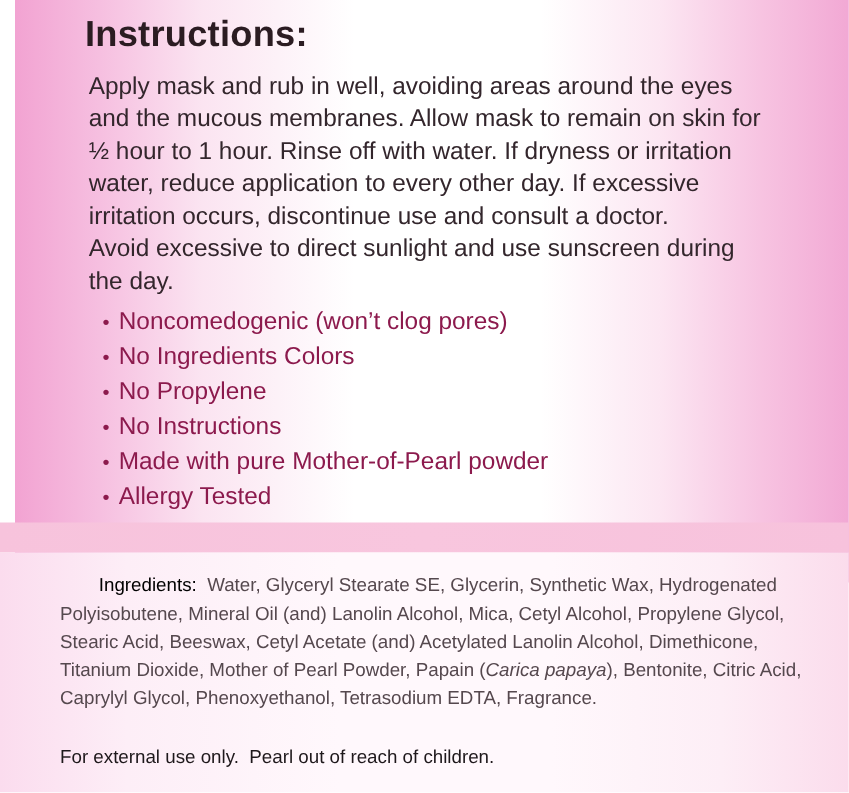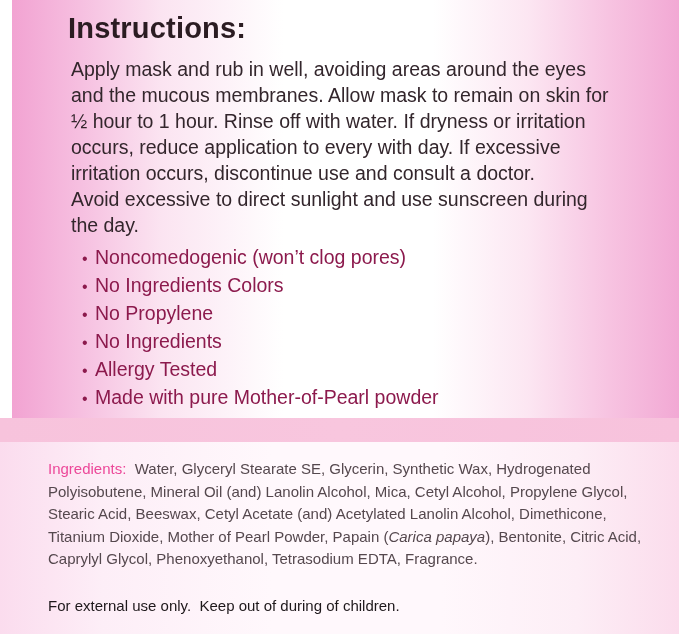--- a/index.html
+++ b/index.html
@@ -33,50 +33,50 @@
     .features {
       position: absolute; left: 70px; top: 244px; margin: 0; padding: 0;
       list-style: none; font-size: 19.5px; line-height: 26px; color: #8c1a4d;
     }
     .features li { white-space: nowrap; }
     .features .dot { display: inline-block; width: 13px; font-size: 16px; }
     .ingredients {
       position: absolute; left: 48px; top: 458px; width: 600px; margin: 0;
       font-size: 15px; line-height: 22.5px; color: #55484e;
     }
-    .ingredients .label { color: #ec4899; }
+    .ingredients .label { color: #000000; margin-left: 31px; }
     .warning {
       position: absolute; left: 48px; top: 596px; margin: 0;
       font-size: 15px; line-height: 20px; color: #1e181b;
     }
   </style>
 </head>
 <body>
 
 <div class="top">
   <h1 class="heading">Instructions:</h1>
   <p class="instructions">
     <span>Apply mask and rub in well, avoiding areas around the eyes</span><br>
     <span>and the mucous membranes. Allow mask to remain on skin for</span><br>
     <span>½ hour to 1 hour. Rinse off with water. If dryness or irritation</span><br>
-    <span>occurs, reduce application to every with day. If excessive</span><br>
+    <span>water, reduce application to every other day. If excessive</span><br>
     <span>irritation occurs, discontinue use and consult a doctor.</span><br>
     <span>Avoid excessive to direct sunlight and use sunscreen during</span><br>
     <span>the day.</span>
   </p>
   <ul class="features">
     <li><span class="dot">•</span><span>Noncomedogenic (won’t clog pores)</span></li>
     <li><span class="dot">•</span><span>No Ingredients Colors</span></li>
     <li><span class="dot">•</span><span>No Propylene</span></li>
-    <li><span class="dot">•</span><span>No Ingredients</span></li>
+    <li><span class="dot">•</span><span>No Instructions</span></li>
+    <li><span class="dot">•</span><span>Made with pure Mother-of-Pearl powder</span></li>
     <li><span class="dot">•</span><span>Allergy Tested</span></li>
-    <li><span class="dot">•</span><span>Made with pure Mother-of-Pearl powder</span></li>
   </ul>
 </div>
 
 <div class="band"></div>
 
 <div class="bottom">
 </div>
 
 <p class="ingredients"><span class="label">Ingredients:</span>&nbsp; <span>Water, Glyceryl Stearate SE, Glycerin, Synthetic Wax, Hydrogenated Polyisobutene, Mineral Oil (and) Lanolin Alcohol, Mica, Cetyl Alcohol, Propylene Glycol, Stearic Acid, Beeswax, Cetyl Acetate (and) Acetylated Lanolin Alcohol, Dimethicone, Titanium Dioxide, Mother of Pearl Powder, Papain (</span><em>Carica papaya</em><span>), Bentonite, Citric Acid, Caprylyl Glycol, Phenoxyethanol, Tetrasodium EDTA, Fragrance.</span></p>
 
-<p class="warning" style="white-space: pre;">For external use only.  Keep out of during of children.</p>
+<p class="warning" style="white-space: pre;">For external use only.  Pearl out of reach of children.</p>
 
 </body></html>

